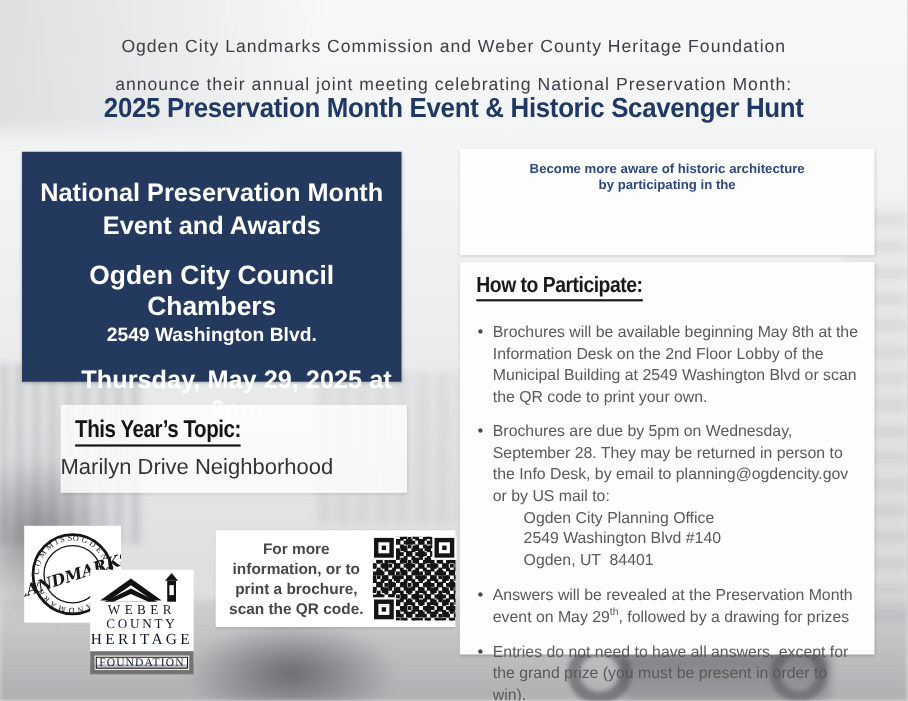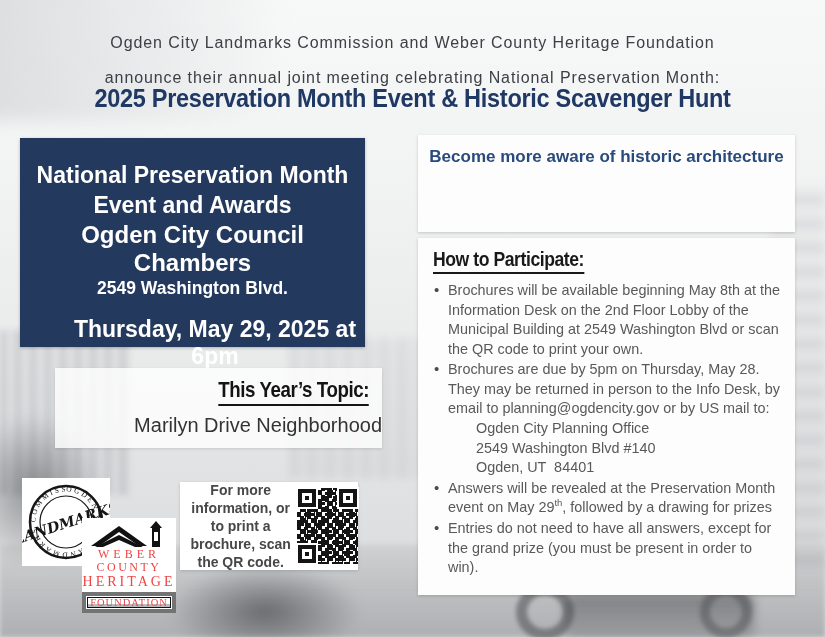--- a/index.html
+++ b/index.html
@@ -37,69 +37,69 @@
   .layer{position:absolute;z-index:2;}
   .hdr-line{left:0;width:825px;text-align:center;color:#3c4046;font-size:16px;letter-spacing:.9px;}
   .hdr-line1{top:34px;}
   .hdr-line2{top:59px;margin-top:10px;}
   .page-title{top:84px;left:0;width:825px;text-align:center;color:#1F3864;font-weight:bold;
     font-size:25px;letter-spacing:-.3px;transform:scaleX(.94);transform-origin:center;}
   
   .event-box{left:20px;top:138px;width:345px;height:209px;background:#24395E;color:#fff;
     text-align:center;box-shadow:0 1px 3px rgba(0,0,0,.25);}
   .eb-title{margin-top:23px;font-size:23px;font-weight:bold;line-height:1.3;}
-  .eb-venue{margin-top:0;font-size:24px;font-weight:bold;}
+  .eb-venue{margin-top:16px;font-size:24px;font-weight:bold;}
   .eb-address{margin-top:1px;font-size:17.5px;font-weight:bold;}
   .eb-datetime{margin-top:17px;font-size:23px;font-weight:bold;padding-left:45px;}
   
   .topic-box{left:55px;top:368px;width:315px;height:80px;background:rgba(255,255,255,.8);
-    text-align:right;box-shadow:0 1px 3px rgba(0,0,0,.12);padding-left:12px;}
+    text-align:left;box-shadow:0 1px 3px rgba(0,0,0,.12);}
   .topic-heading{display:inline-block;margin-top:9px;font-size:22px;font-weight:bold;color:#141414;
     border-bottom:2.5px solid #141414;padding-bottom:1px;letter-spacing:-.5px;
     transform:scaleX(.85);transform-origin:center;}
   .topic-name{margin-top:8px;font-size:20px;color:#333;}
   
   .logo-landmarks{left:22px;top:478px;width:88px;height:88px;background:#fff;z-index:2;}
   .logo-heritage{left:82px;top:518px;width:94px;height:86px;background:#fff;z-index:3;
-    text-align:center;color:#ef4444;}
+    text-align:center;color:#0f172a;}
   .h-graphic{display:block;margin:2px auto 0;}
   .h-weber{font-family:"Liberation Serif",serif;font-size:12px;letter-spacing:4px;line-height:1.1;}
   .h-county{font-family:"Liberation Serif",serif;font-size:12px;letter-spacing:2.5px;line-height:1.1;}
   .h-heritage{font-family:"Liberation Serif",serif;font-size:14px;letter-spacing:3px;line-height:1.15;}
   .h-foundation{display:inline-block;margin-top:2px;font-family:"Liberation Serif",serif;font-size:10.5px;
     letter-spacing:1px;border:4px solid #737373;box-shadow:inset 0 0 0 1px #fff,inset 0 0 0 2px #111;
     padding:1px 4px;}
   
-  .qr-box{left:180px;top:482px;width:178px;height:88px;background:#fff;display:flex;align-items:center;
+  .qr-box{left:196px;top:482px;width:218px;height:88px;background:#fff;display:flex;align-items:center;
     box-shadow:0 1px 3px rgba(0,0,0,.15);}
   .qr-text{width:132px;padding:0 2px 0 8px;font-size:14px;font-weight:bold;color:#474747;
     text-align:center;line-height:1.3;}
   .qr-code{position:relative;width:76px;height:76px;margin-left:2px;background:
     repeating-conic-gradient(#141414 0% 25%,transparent 0% 50%) 0px 0px/7px 7px,
     repeating-conic-gradient(#141414 0% 25%,transparent 0% 50%) 3px 2px/11px 11px,#fff;}
   .finder{position:absolute;width:18px;height:18px;border:4px solid #141414;background:#fff;
     box-sizing:border-box;box-shadow:0 0 0 2px #fff;}
   .finder::after{content:"";position:absolute;left:3px;top:3px;width:4px;height:4px;background:#141414;}
   .finder-tl{left:1px;top:1px;} .finder-tr{right:1px;top:1px;} .finder-bl{left:1px;bottom:1px;}
   
   .invite-box{left:418px;top:135px;width:377px;height:97px;background:#fdfdfe;text-align:center;
     box-shadow:0 1px 3px rgba(0,0,0,.18);}
-  .invite-line{font-size:17px;font-weight:bold;color:#2A4A7B;line-height:1.25;}
+  .invite-line{font-size:12px;font-weight:bold;color:#2A4A7B;line-height:1.25;}
   .invite-line1{padding-top:11px;}
   .invite-script{margin-top:2px;font-family:"DejaVu Serif",cursive,serif;font-style:italic;
     font-weight:bold;font-size:25px;color:#191919;letter-spacing:.5px;}
   
   .participate-box{left:418px;top:238px;width:377px;height:357px;background:#fdfdfe;
     box-sizing:border-box;padding:10px 12px 8px 14px;color:#595959;
     box-shadow:0 1px 3px rgba(0,0,0,.18);}
   .hp-heading{display:inline-block;font-size:20px;font-weight:bold;color:#191919;letter-spacing:-.5px;
     border-bottom:2.5px solid #191919;padding-bottom:1px;margin:0 0 7px 1px;
     transform:scaleX(.88);transform-origin:left center;}
   .hp-list{list-style:none;margin:0;padding:0;}
-  .hp-list li{position:relative;padding-left:16px;font-size:14.4px;line-height:1.36;margin-bottom:1px;}
+  .hp-list li{position:relative;padding-left:16px;font-size:14.4px;line-height:1.36;margin-bottom:1px;margin-top:12px;}
   .hp-list li::before{content:"\2022";position:absolute;left:2px;top:-1px;font-size:15px;color:#4a4a4a;}
   .addr{margin-left:28px;white-space:pre-wrap;}
   .hp-list sup{font-size:9.5px;line-height:0;vertical-align:super;}
 </style>
 </head>
 <body>
 
 <div class="page">
 
   <div class="bg bg-streak"></div>
@@ -164,30 +164,31 @@
     <div class="qr-text">For more information, or to print a brochure, scan the QR code.</div>
     <div class="qr-code">
       <div class="finder finder-tl"></div>
       <div class="finder finder-tr"></div>
       <div class="finder finder-bl"></div>
     </div>
   </div>
 
   <div class="layer invite-box">
     <div class="invite-line invite-line1">Become more aware of historic architecture</div>
+    <div class="invite-line">by participating in the</div>
   </div>
 
   <div class="layer participate-box">
     <span class="hp-heading">How to Participate:</span>
     <ul class="hp-list">
       <li>
         <span>Brochures will be available beginning May 8th at the Information Desk on the 2nd Floor Lobby of the Municipal Building at 2549 Washington Blvd or scan the QR code to print your own.</span>
       </li>
       <li>
-        <span>Brochures are due by 5pm on Thursday, May 28. They may be returned in person to the Info Desk, by email to planning@ogdencity.gov or by US mail to:</span>
+        <span>Brochures are due by 5pm on Wednesday, September 28. They may be returned in person to the Info Desk, by email to planning@ogdencity.gov or by US mail to:</span>
         <div class="addr">Ogden City Planning Office</div>
         <div class="addr">2549 Washington Blvd #140</div>
         <div class="addr">Ogden, UT  84401</div>
       </li>
       <li>
         <span>Answers will be revealed at the Preservation Month event on May 29</span><sup>th</sup><span>, followed by a drawing for prizes</span>
       </li>
       <li>
         <span>Entries do not need to have all answers, except for the grand prize (you must be present in order to win).</span>
       </li>

